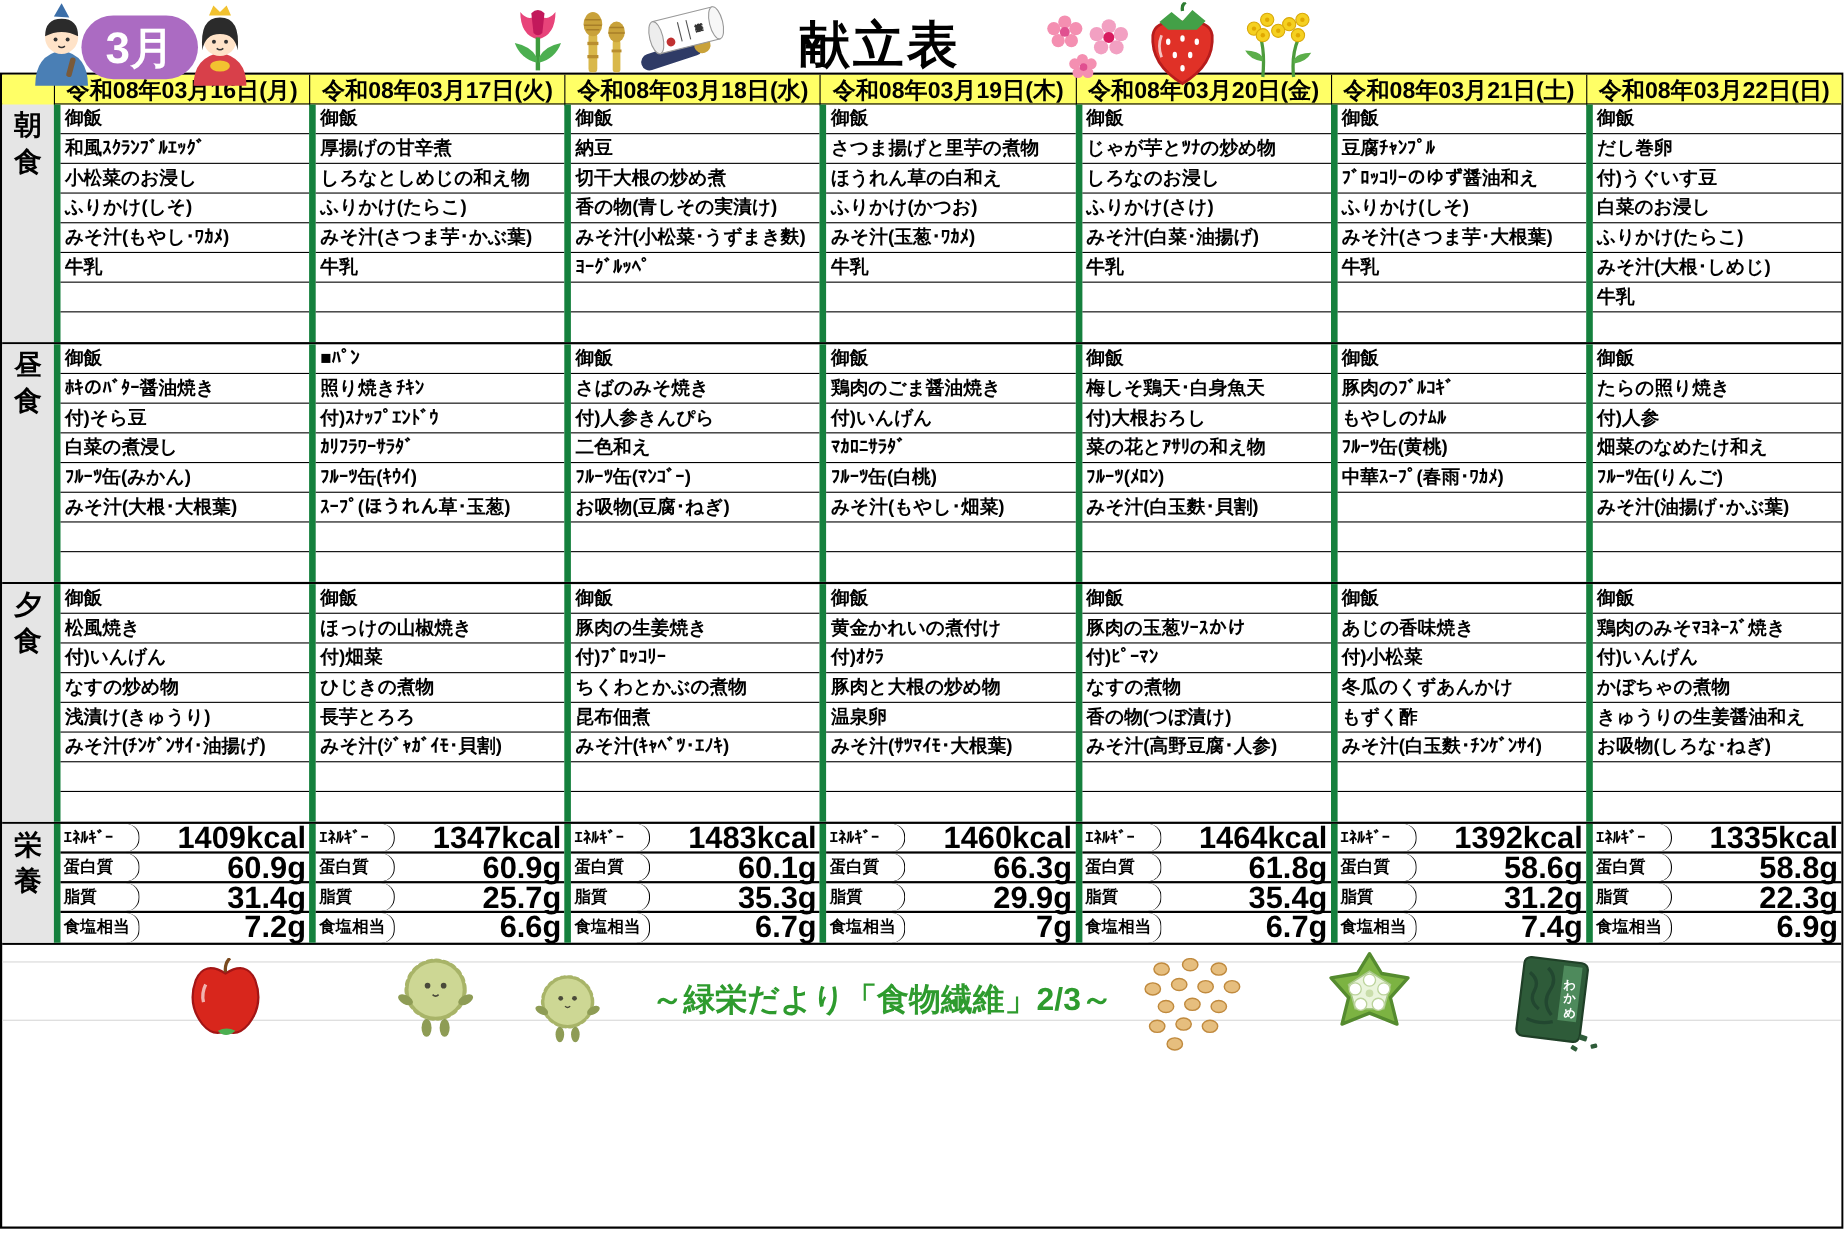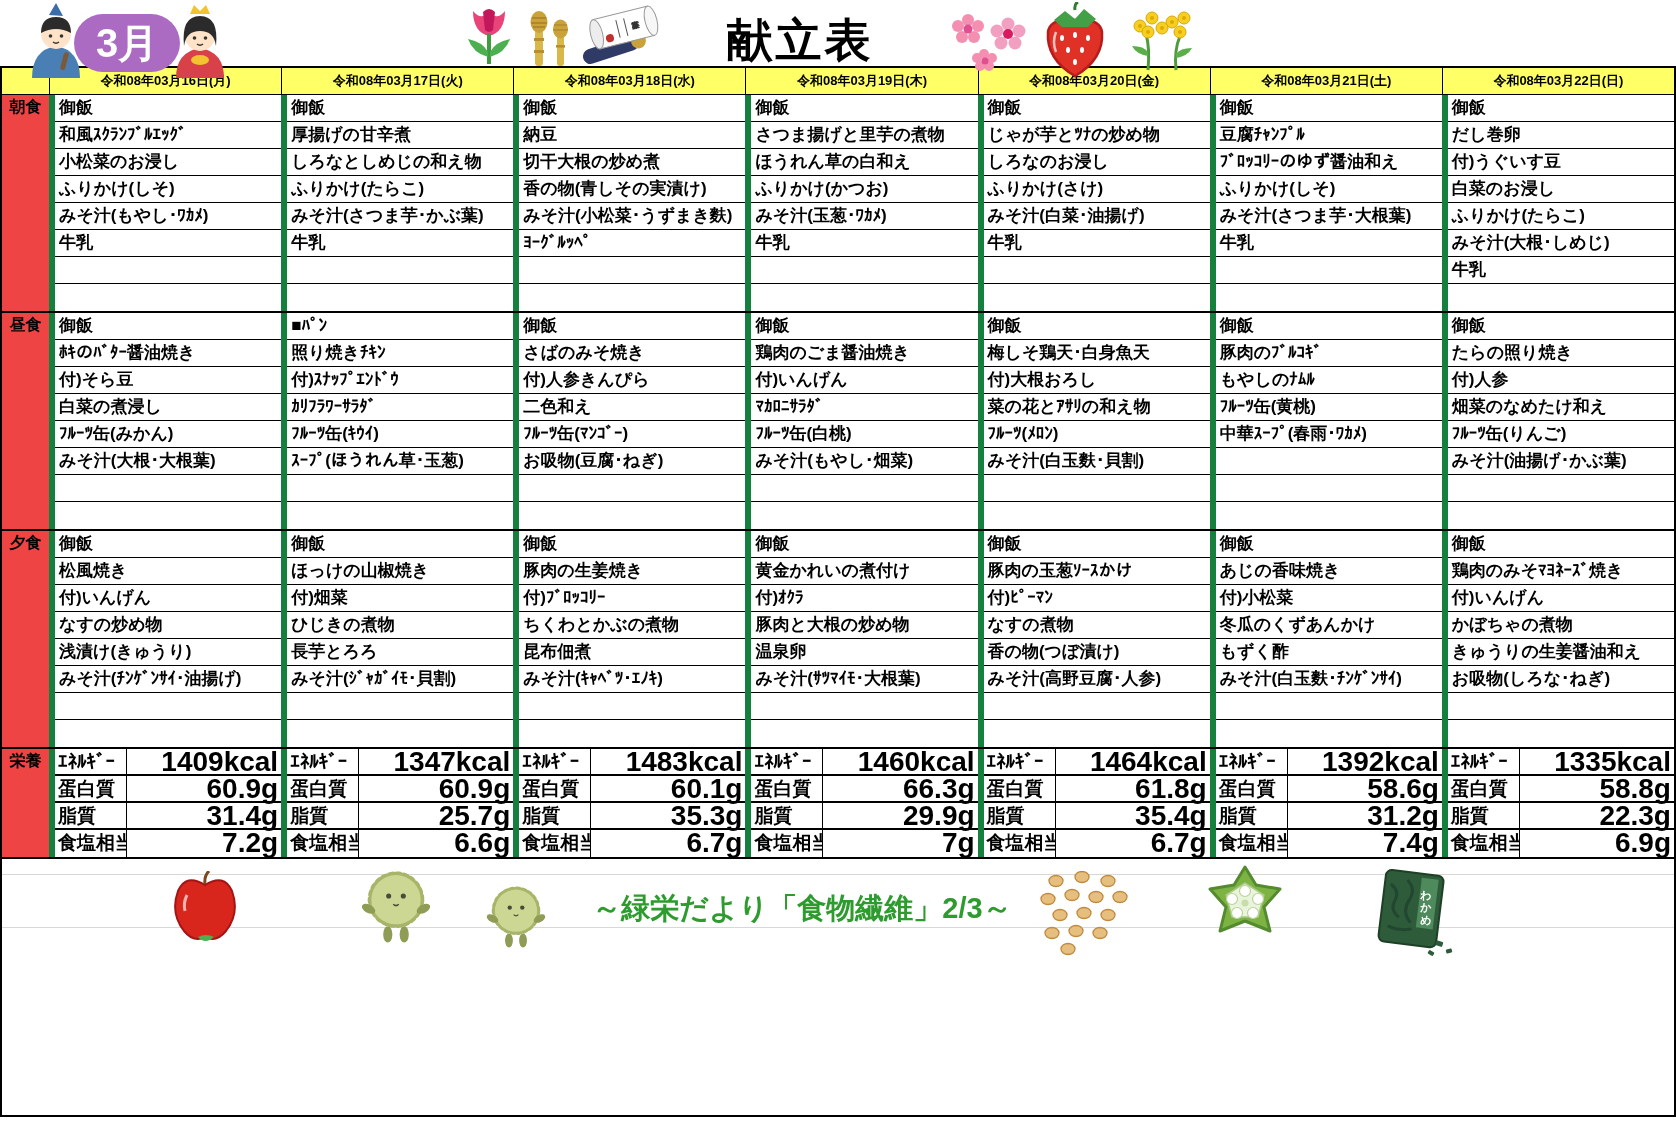--- a/index.html
+++ b/index.html
@@ -19,34 +19,34 @@
   .page-title{ left:650px; top:10px; width:300px; text-align:center;
                font-size:46px; letter-spacing:3px; }
   .ic-blossom{ left:946px; top:8px; }
   .ic-straw  { left:1038px; top:2px; }
   .ic-rape   { left:1122px; top:8px; }
   
   .sheet { border:2px solid #000; height:1051px; }
   .hrow { display:grid; grid-template-columns:47px repeat(7,1fr);
           height:27px; border-bottom:1px solid #000; background:#FFFF66; }
   .hcorner { background:#FFFF66; }
-  .hcell { border-left:1px solid #000; font-size:13px; display:flex;
+  .hcell { border-left:1px solid #000; font-size:21px; display:flex;
            align-items:center; justify-content:center; white-space:nowrap; }
   .block { display:grid; grid-template-columns:47px repeat(7,1fr);
            border-bottom:2px solid #000; }
-  .label { background:#ef4444; font-size:16px; text-align:center; padding-top:2px; }
+  .label { background:#e5e5e5; font-size:25px; text-align:center; padding-top:2px; }
   .mcell { border-left:6px solid #15803d; }
   .item  { height:27px; line-height:26px; padding:0 2px 0 4px; font-size:17px;
            border-bottom:1px solid #000; white-space:nowrap; overflow:hidden; }
   .item:last-child { border-bottom:none; }
   .nrow  { display:grid; grid-template-columns:72px 1fr; height:27px;
            border-bottom:2px solid #000; }
   .nrow:last-child { border-bottom:none; }
-  .nlabel{ font-size:19px; line-height:25px; padding-left:3px;
-           border-right:1px solid #000; white-space:nowrap; overflow:hidden; }
+  .nlabel{ font-size:15px; line-height:25px; padding-left:3px;
+           border-right:1px solid #000; white-space:nowrap; overflow:hidden;border-radius:12px; }
   .nvalue{ font-size:28px; line-height:25px; text-align:right; padding-right:3px;
            white-space:nowrap; }
   
   .newsletter { position:relative; height:316px; overflow:hidden; }
   .newsletter > * { position:absolute; }
   .gridline { left:0; right:0; height:1px; background:#d8d8d8; }
   .gl1 { top:15px; } .gl2 { top:68px; }
   .ic-apple  { left:168px; top:12px; }
   .ic-masc1  { left:352px; top:4px; }
   .ic-masc2  { left:478px; top:20px; }

